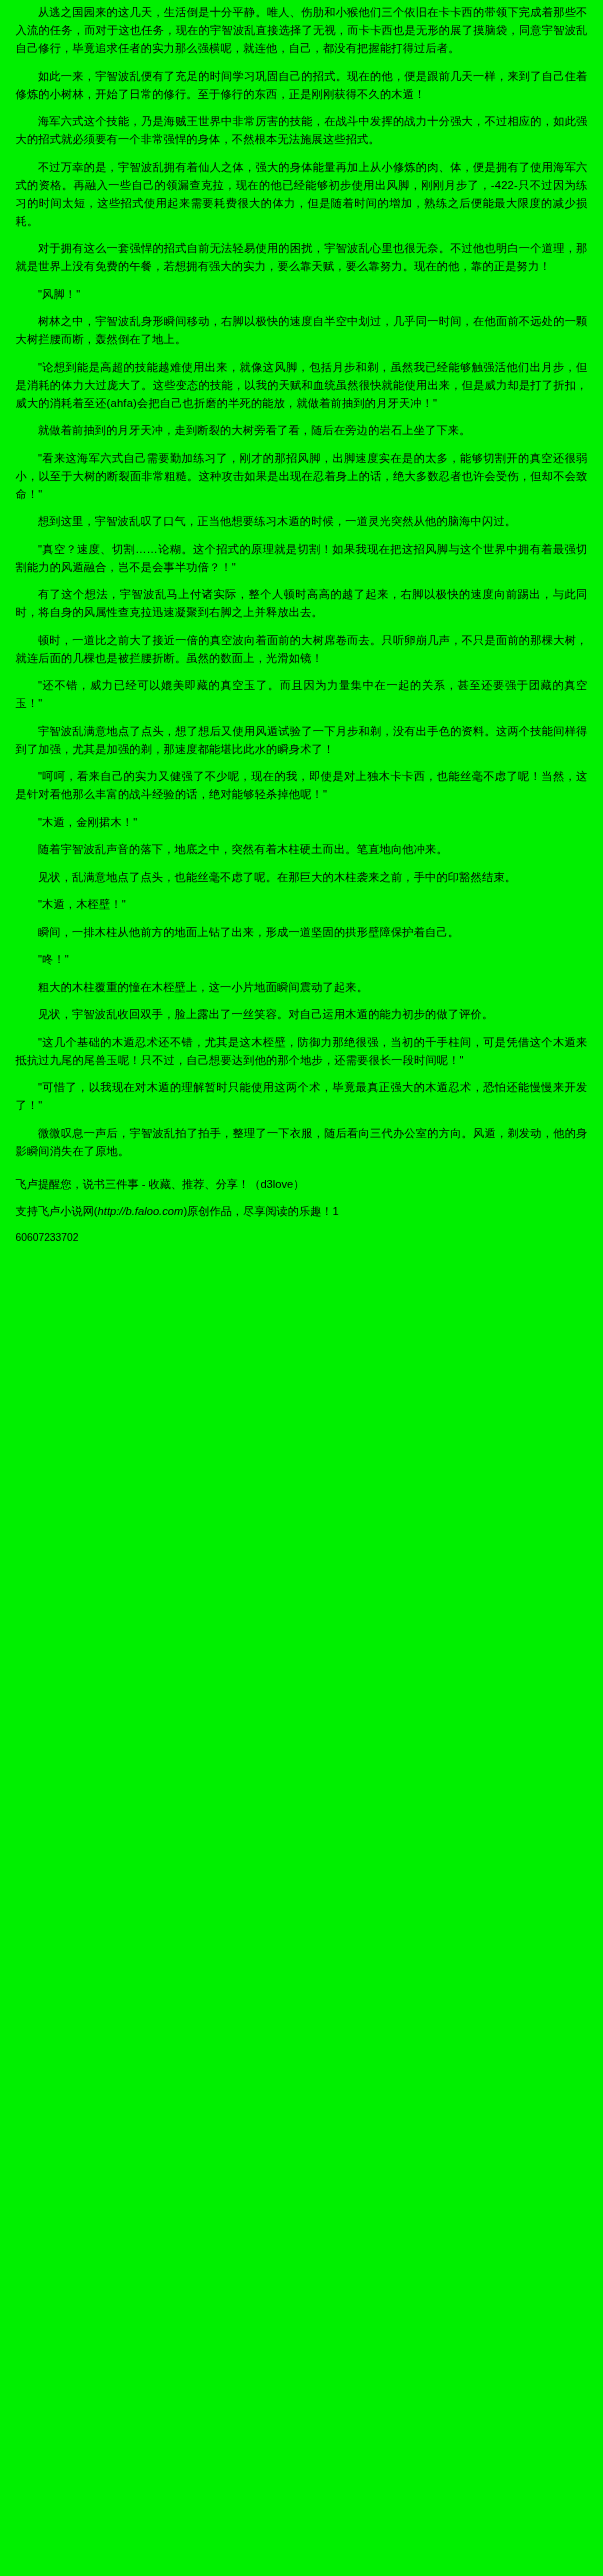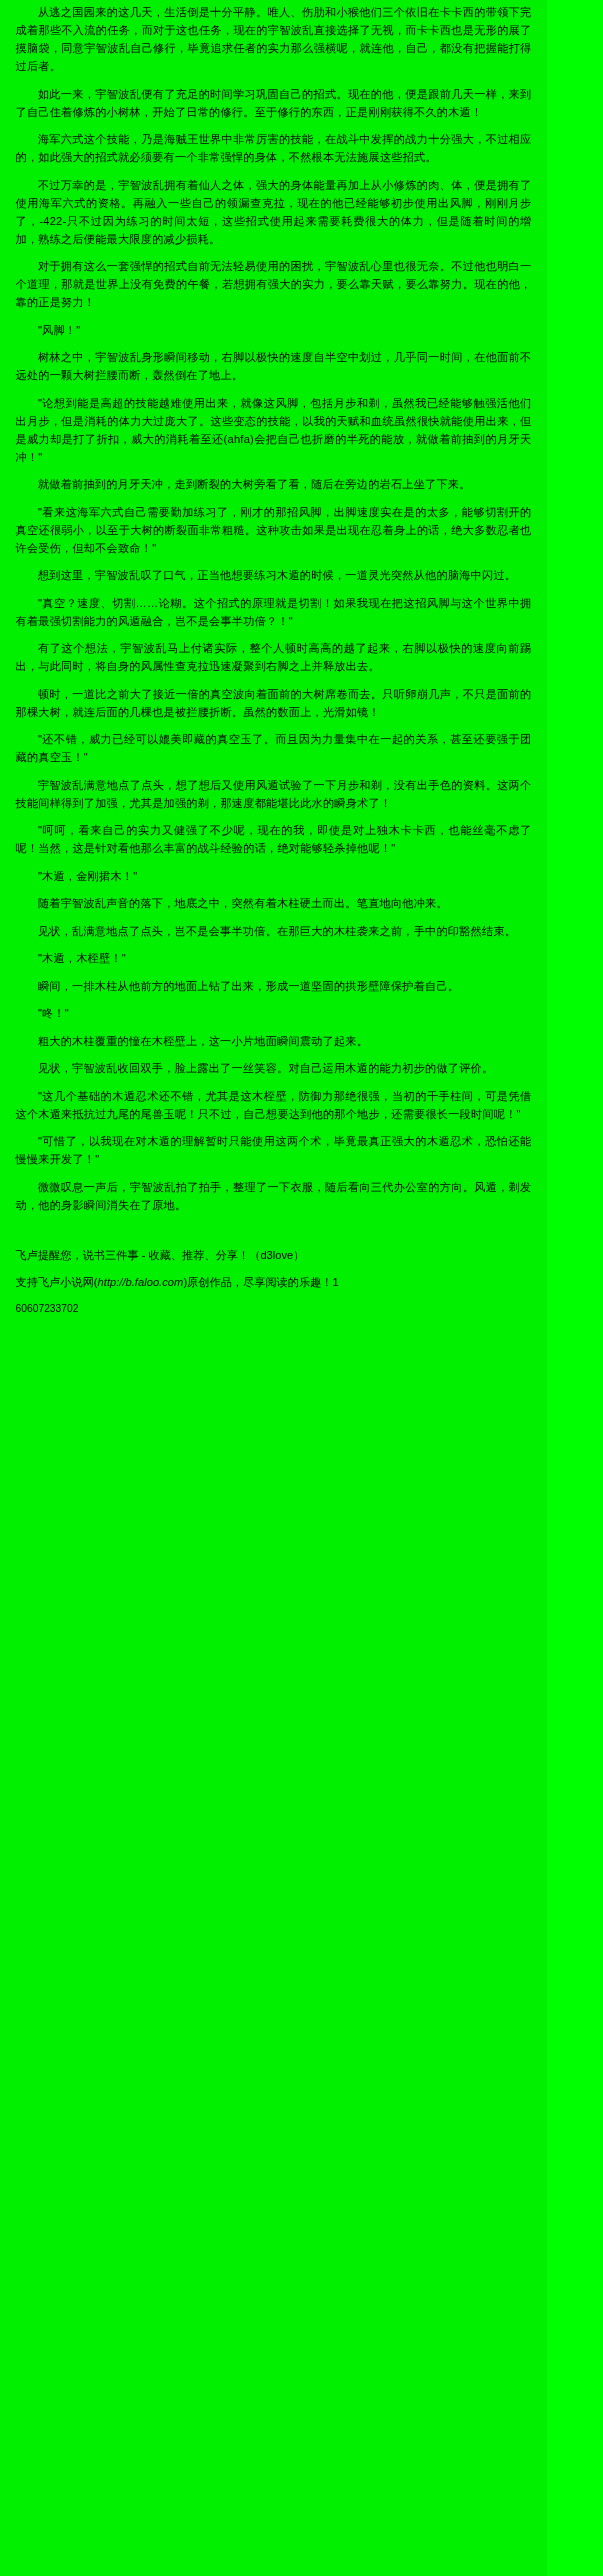--- a/index.html
+++ b/index.html
@@ -5,37 +5,37 @@
   html, body {
     margin: 0;
     padding: 0;
   }
   body {
     width: 603px;
     background: #00ff00;
     font-family: "Liberation Sans", sans-serif;
   }
   .page {
-    width: 547px;
+    width: 603px;
     min-height: 2576px;
     background: #00f000;
     box-sizing: border-box;
     padding: 3.4px 15.5px 0 15.5px;
   }
   .para {
     color: #000000;
     font-size: 11.2px;
     line-height: 18px;
     text-align: justify;
     margin: 0 0 9.5px 0;
     text-indent: 22.4px;
     letter-spacing: 0.2px;
   }
   .footer {
-    margin-top: 32px;
+    margin-top: 15px;
   }
   .footer-line {
     color: #000000;
     font-size: 11.2px;
     line-height: 18px;
     margin: 0 0 9.5px 0;
     text-indent: 0;
   }
   .footer-link {
     color: #000000;
@@ -67,21 +67,21 @@
     <p class="para">"看来这海军六式自己需要勤加练习了，刚才的那招风脚，出脚速度实在是的太多，能够切割开的真空还很弱小，以至于大树的断裂面非常粗糙。这种攻击如果是出现在忍着身上的话，绝大多数忍者也许会受伤，但却不会致命！"</p>
     <p class="para">想到这里，宇智波乱叹了口气，正当他想要练习木遁的时候，一道灵光突然从他的脑海中闪过。</p>
     <p class="para">"真空？速度、切割……论糊。这个招式的原理就是切割！如果我现在把这招风脚与这个世界中拥有着最强切割能力的风遁融合，岂不是会事半功倍？！"</p>
     <p class="para">有了这个想法，宇智波乱马上付诸实际，整个人顿时高高的越了起来，右脚以极快的速度向前踢出，与此同时，将自身的风属性查克拉迅速凝聚到右脚之上并释放出去。</p>
     <p class="para">顿时，一道比之前大了接近一倍的真空波向着面前的大树席卷而去。只听卵崩几声，不只是面前的那棵大树，就连后面的几棵也是被拦腰折断。虽然的数面上，光滑如镜！</p>
     <p class="para">"还不错，威力已经可以媲美即藏的真空玉了。而且因为力量集中在一起的关系，甚至还要强于团藏的真空玉！"</p>
     <p class="para">宇智波乱满意地点了点头，想了想后又使用风遁试验了一下月步和剃，没有出手色的资料。这两个技能间样得到了加强，尤其是加强的剃，那速度都能堪比此水的瞬身术了！</p>
     <p class="para">"呵呵，看来自己的实力又健强了不少呢，现在的我，即使是对上独木卡卡西，也能丝毫不虑了呢！当然，这是针对看他那么丰富的战斗经验的话，绝对能够轻杀掉他呢！"</p>
     <p class="para">"木遁，金刚捃木！"</p>
     <p class="para">随着宇智波乱声音的落下，地底之中，突然有着木柱硬土而出。笔直地向他冲来。</p>
-    <p class="para">见状，乱满意地点了点头，岂不是会事半功倍。在那巨大的木柱袭来之前，手中的印豁然结束。</p>
+    <p class="para">见状，乱满意地点了点头，也能丝毫不虑了呢。在那巨大的木柱袭来之前，手中的印豁然结束。</p>
     <p class="para">"木遁，木桎壁！"</p>
     <p class="para">瞬间，一排木柱从他前方的地面上钻了出来，形成一道坚固的拱形壁障保护着自己。</p>
     <p class="para">"咚！"</p>
     <p class="para">粗大的木柱覆重的憧在木桎壁上，这一小片地面瞬间震动了起来。</p>
     <p class="para">见状，宇智波乱收回双手，脸上露出了一丝笑容。对自己运用木遁的能力初步的做了评价。</p>
     <p class="para">"这几个基础的木遁忍术还不错，尤其是这木桎壁，防御力那绝很强，当初的千手柱间，可是凭借这个木遁来抵抗过九尾的尾兽玉呢！只不过，自己想要达到他的那个地步，还需要很长一段时间呢！"</p>
     <p class="para">"可惜了，以我现在对木遁的理解暂时只能使用这两个术，毕竟最真正强大的木遁忍术，恐怕还能慢慢来开发了！"</p>
     <p class="para">微微叹息一声后，宇智波乱拍了拍手，整理了一下衣服，随后看向三代办公室的方向。风遁，剃发动，他的身影瞬间消失在了原地。</p>
   </div>
 

